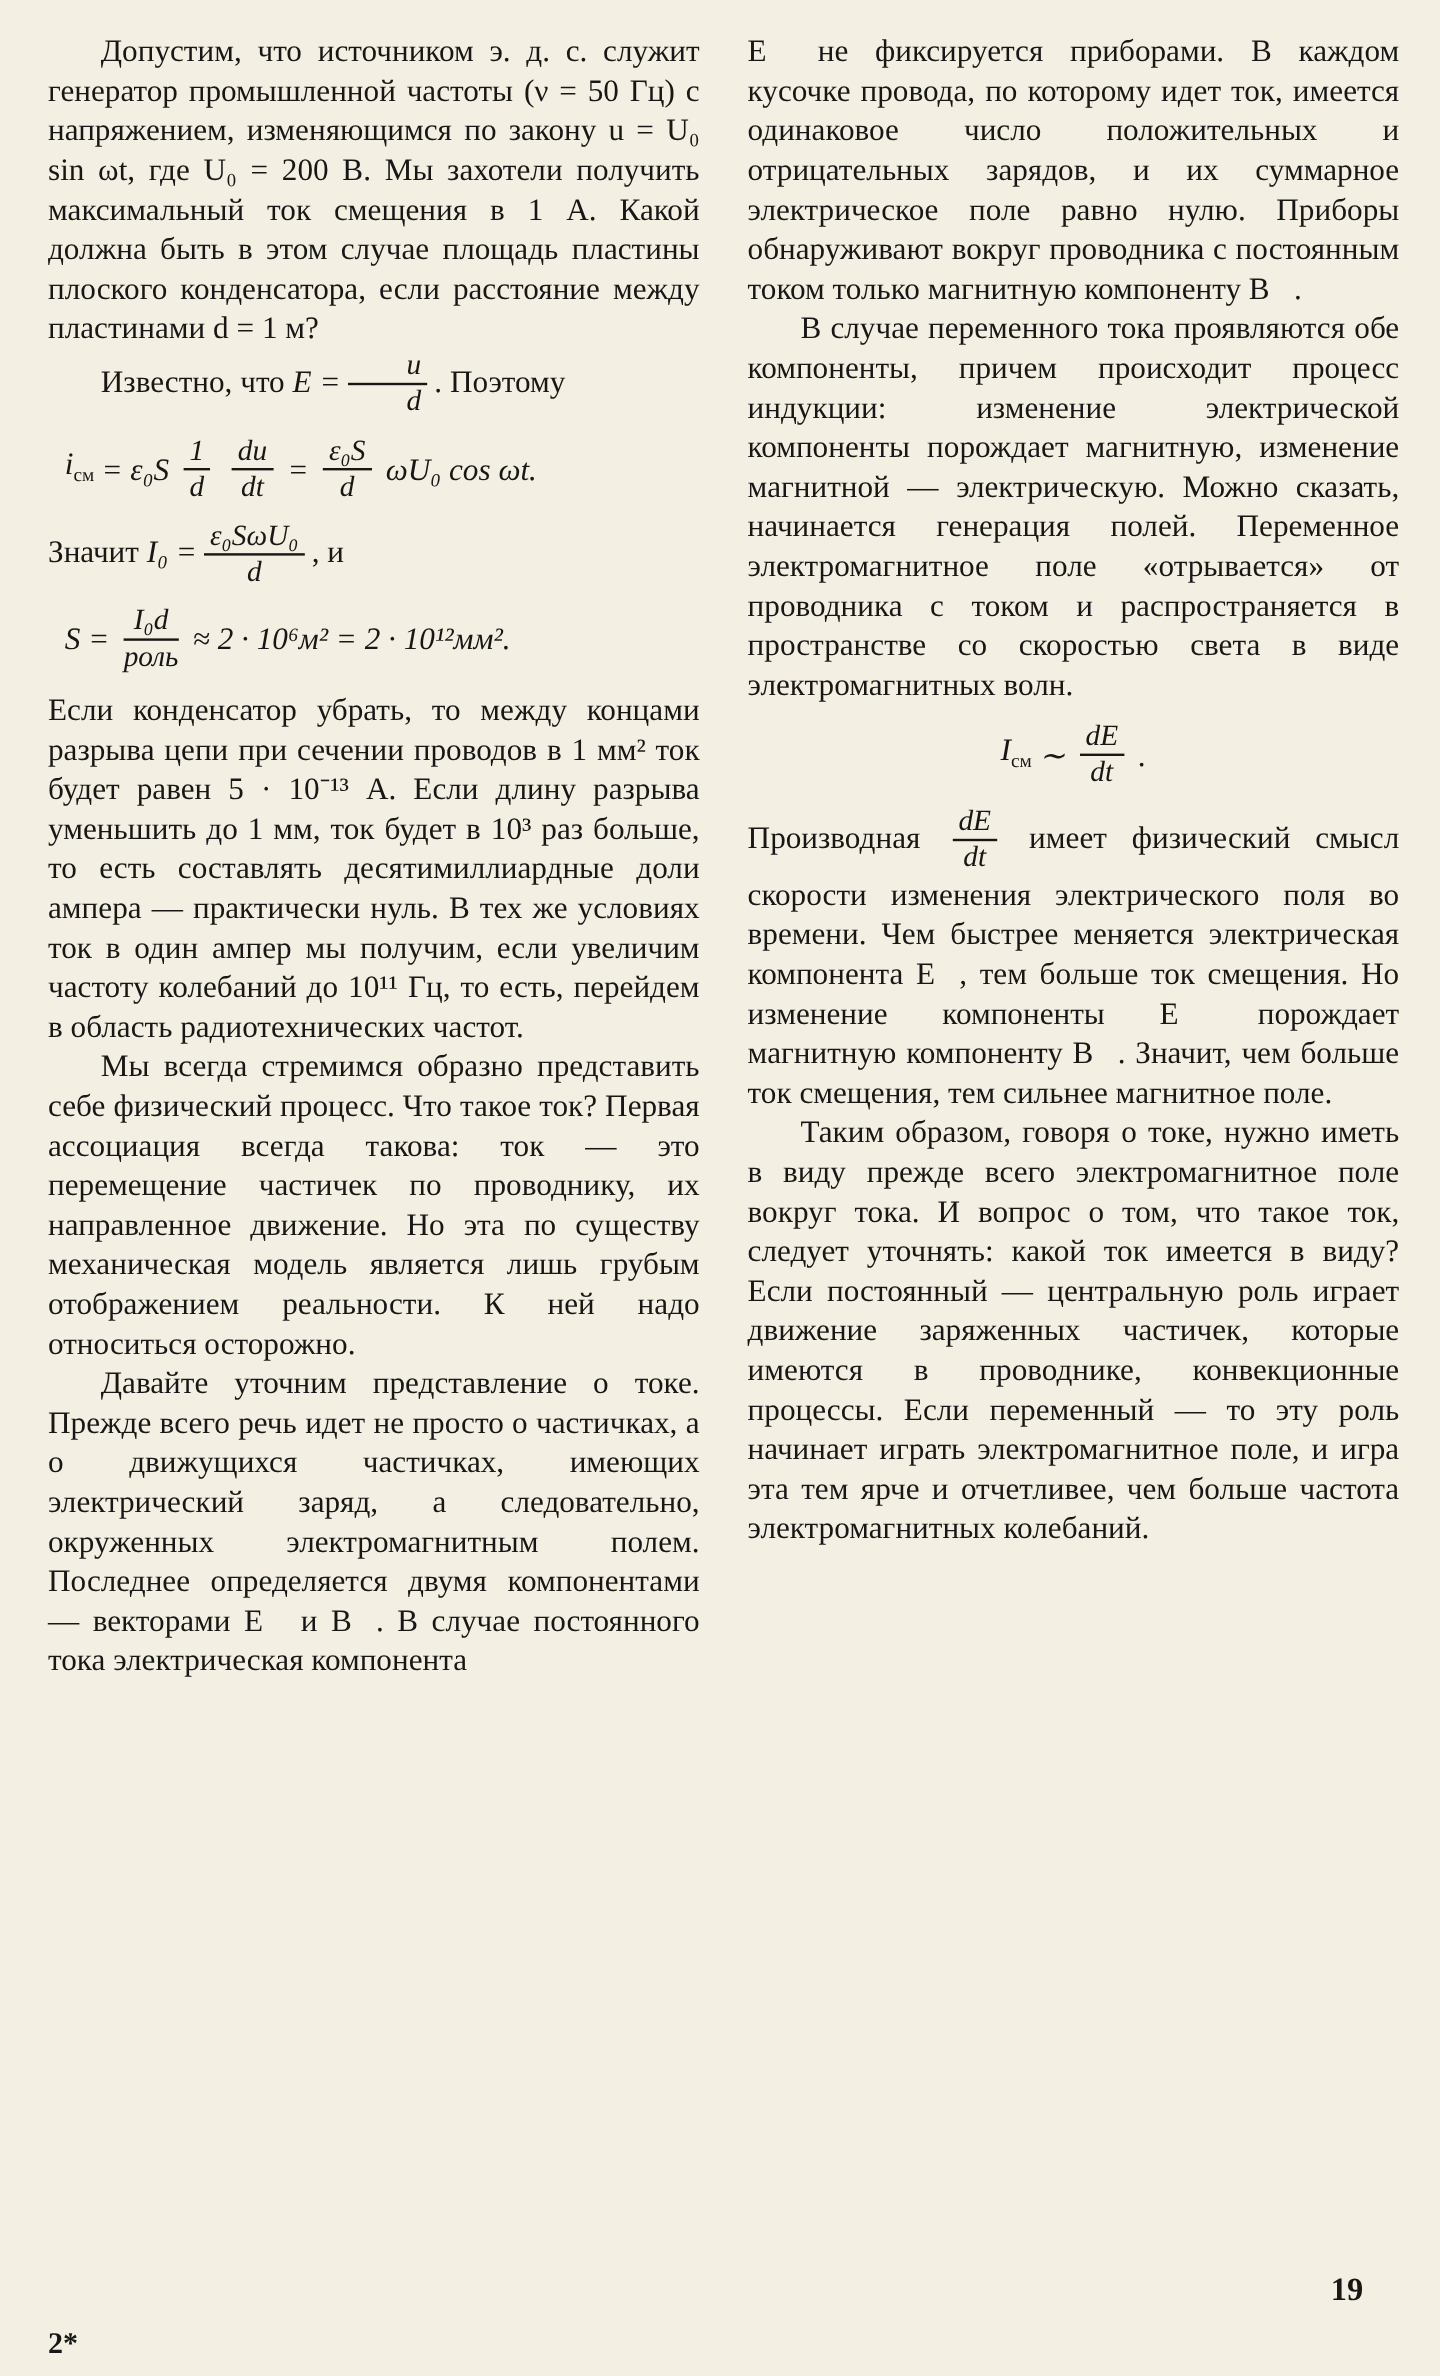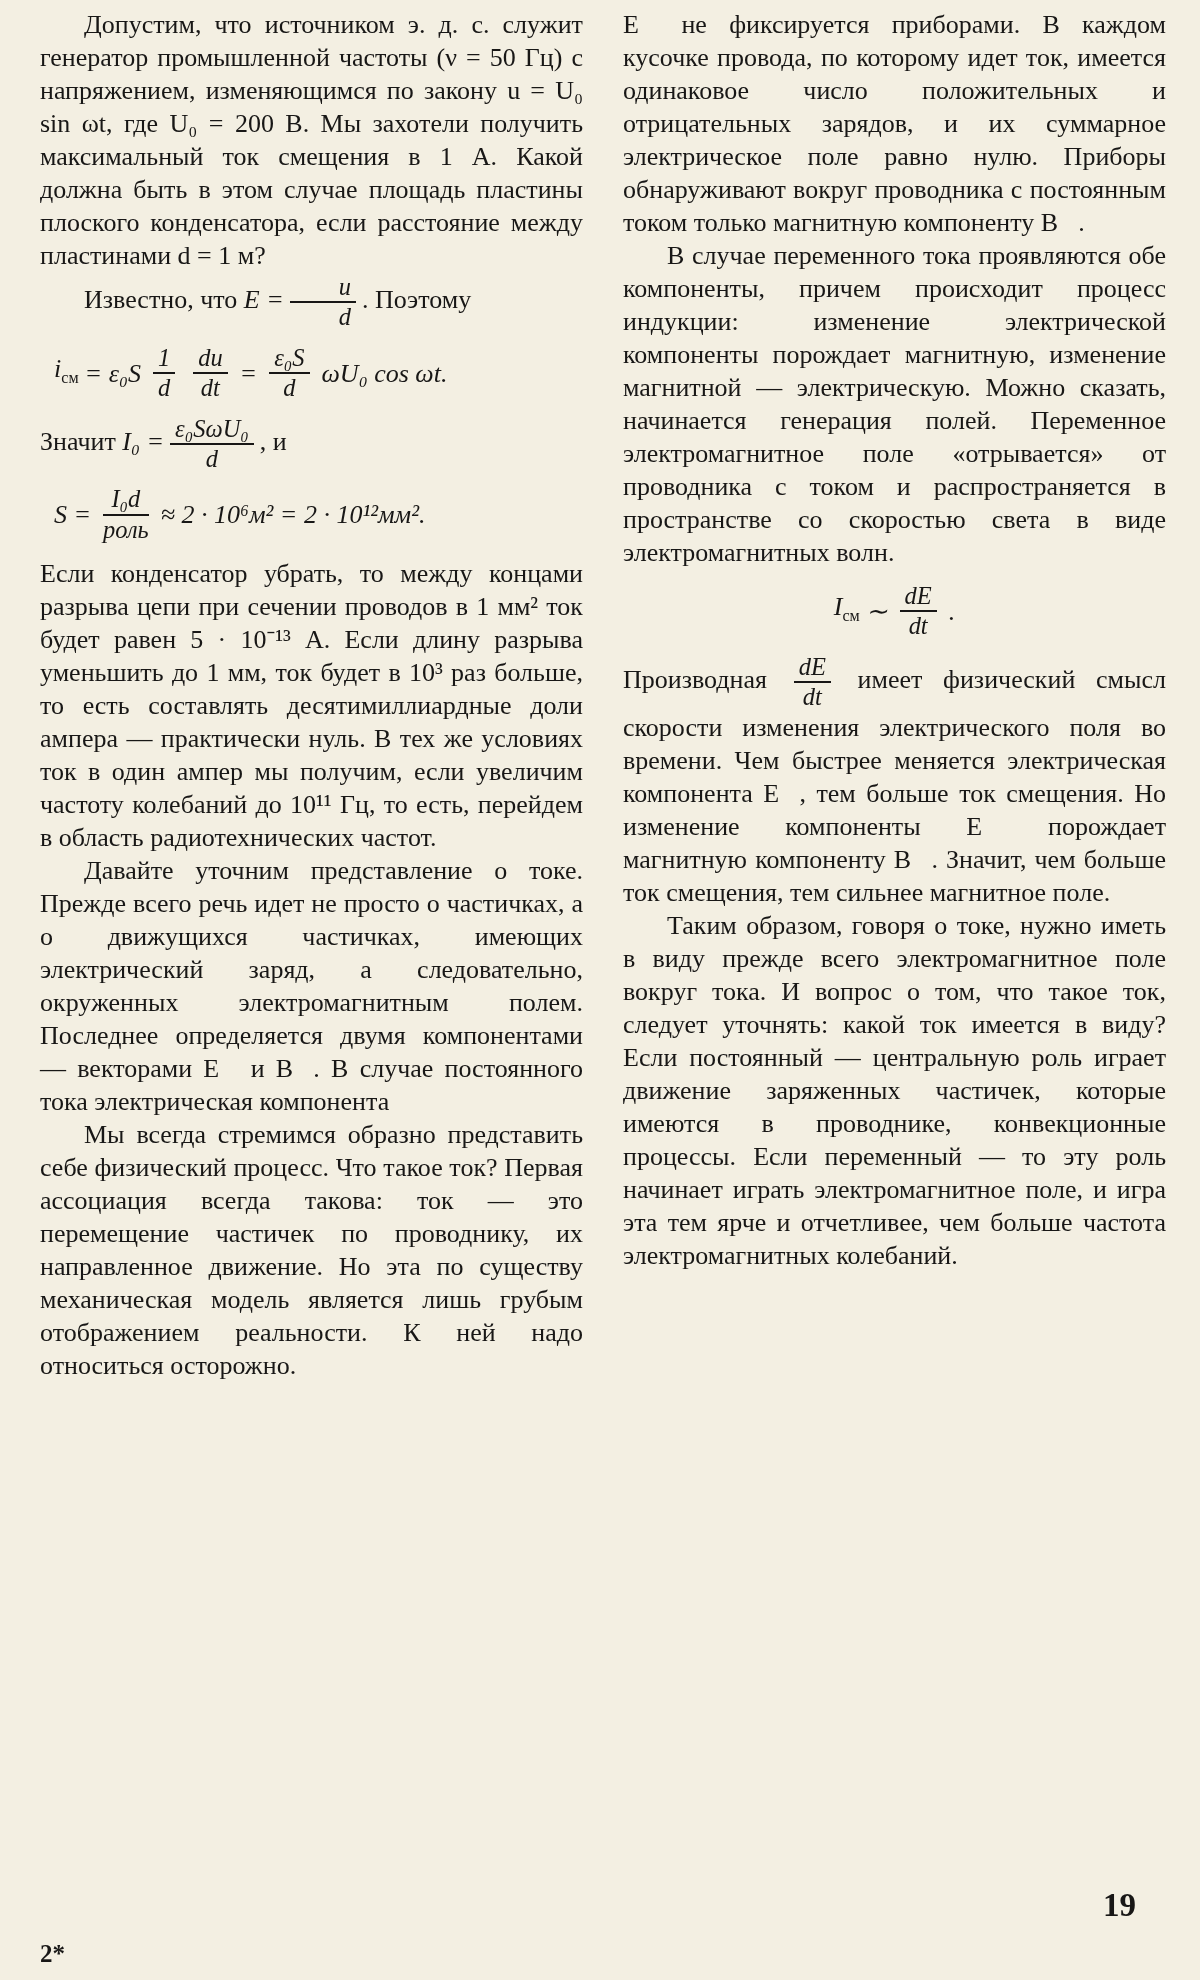--- a/index.html
+++ b/index.html
@@ -5,21 +5,21 @@
   html,body{margin:0;padding:0;}
   body{
     width:1200px;height:1980px;
     background:#f3efe2;
     font-family:"Liberation Serif", serif;
     color:#181716;
     position:relative;
     overflow:hidden;
   }
   .page{
-    padding:8px 34px 0 40px;
+    padding:26px 34px 0 40px;
     display:flex;
     gap:40px;
   }
   .col{
     width:543px;
     font-size:26px;
     line-height:33px;
     text-align:justify;
   }
   p{margin:0;text-indent:44px;}
@@ -44,21 +44,21 @@
     font-style:italic;
     text-indent:0;
   }
   .formula.centered{justify-content:center;margin-left:0;}
   .footmark{
     position:absolute;left:40px;bottom:12px;
     font-weight:bold;font-size:25px;
   }
   .pagenum{
     position:absolute;right:64px;bottom:56px;
-    font-weight:bold;font-size:33px;
+    font-weight:bold;font-size:27px;
   }
 </style>
 </head>
 <body>
 
 <div class="page">
 
   <div class="col">
     <p>Допустим, что источником э. д. с. служит генератор промышленной частоты (ν = 50 Гц) с напряжением, изменяющимся по закону u = U₀ sin ωt, где U₀ = 200 В. Мы захотели получить максимальный ток смещения в 1 А. Какой должна быть в этом случае площадь пластины плоского конденсатора, если расстояние между пластинами d = 1 м?</p>
 
@@ -100,22 +100,22 @@
     <div class="formula">
       <span class="mvar">S =</span>
       <span class="frac">
           <span class="num">I₀d</span>
           <span class="den">роль</span>
         </span>
       <span>≈ 2 · 10⁶м² = 2 · 10¹²мм².</span>
     </div>
 
     <p class="noindent">Если конденсатор убрать, то между концами разрыва цепи при сечении проводов в 1 мм² ток будет равен 5 · 10⁻¹³ А. Если длину разрыва уменьшить до 1 мм, ток будет в 10³ раз больше, то есть составлять десятимиллиардные доли ампера — практически нуль. В тех же условиях ток в один ампер мы получим, если увеличим частоту колебаний до 10¹¹ Гц, то есть, перейдем в область радиотехнических частот.</p>
+    <p>Мы всегда стремимся образно представить себе физический процесс. Что такое ток? Первая ассоциация всегда такова: ток — это перемещение частичек по проводнику, их направленное движение. Но эта по существу механическая модель является лишь грубым отображением реальности. К ней надо относиться осторожно.</p>
     <p>Давайте уточним представление о токе. Прежде всего речь идет не просто о частичках, а о движущихся частичках, имеющих электрический заряд, а следовательно, окруженных электромагнитным полем. Последнее определяется двумя компонентами — векторами E⃗ и B⃗. В случае постоянного тока электрическая компонента</p>
-    <p>Мы всегда стремимся образно представить себе физический процесс. Что такое ток? Первая ассоциация всегда такова: ток — это перемещение частичек по проводнику, их направленное движение. Но эта по существу механическая модель является лишь грубым отображением реальности. К ней надо относиться осторожно.</p>
   </div>
 
   <div class="col">
     <p class="noindent">E⃗ не фиксируется приборами. В каждом кусочке провода, по которому идет ток, имеется одинаковое число положительных и отрицательных зарядов, и их суммарное электрическое поле равно нулю. Приборы обнаруживают вокруг проводника с постоянным током только магнитную компоненту B⃗.</p>
     <p>В случае переменного тока проявляются обе компоненты, причем происходит процесс индукции: изменение электрической компоненты порождает магнитную, изменение магнитной — электрическую. Можно сказать, начинается генерация полей. Переменное электромагнитное поле «отрывается» от проводника с током и распространяется в пространстве со скоростью света в виде электромагнитных волн.</p>
 
     <div class="formula centered">
       <span class="mvar"><span>I</span><sub class="ssub">см</sub></span>
       <span>∼</span>
       <span class="frac">

